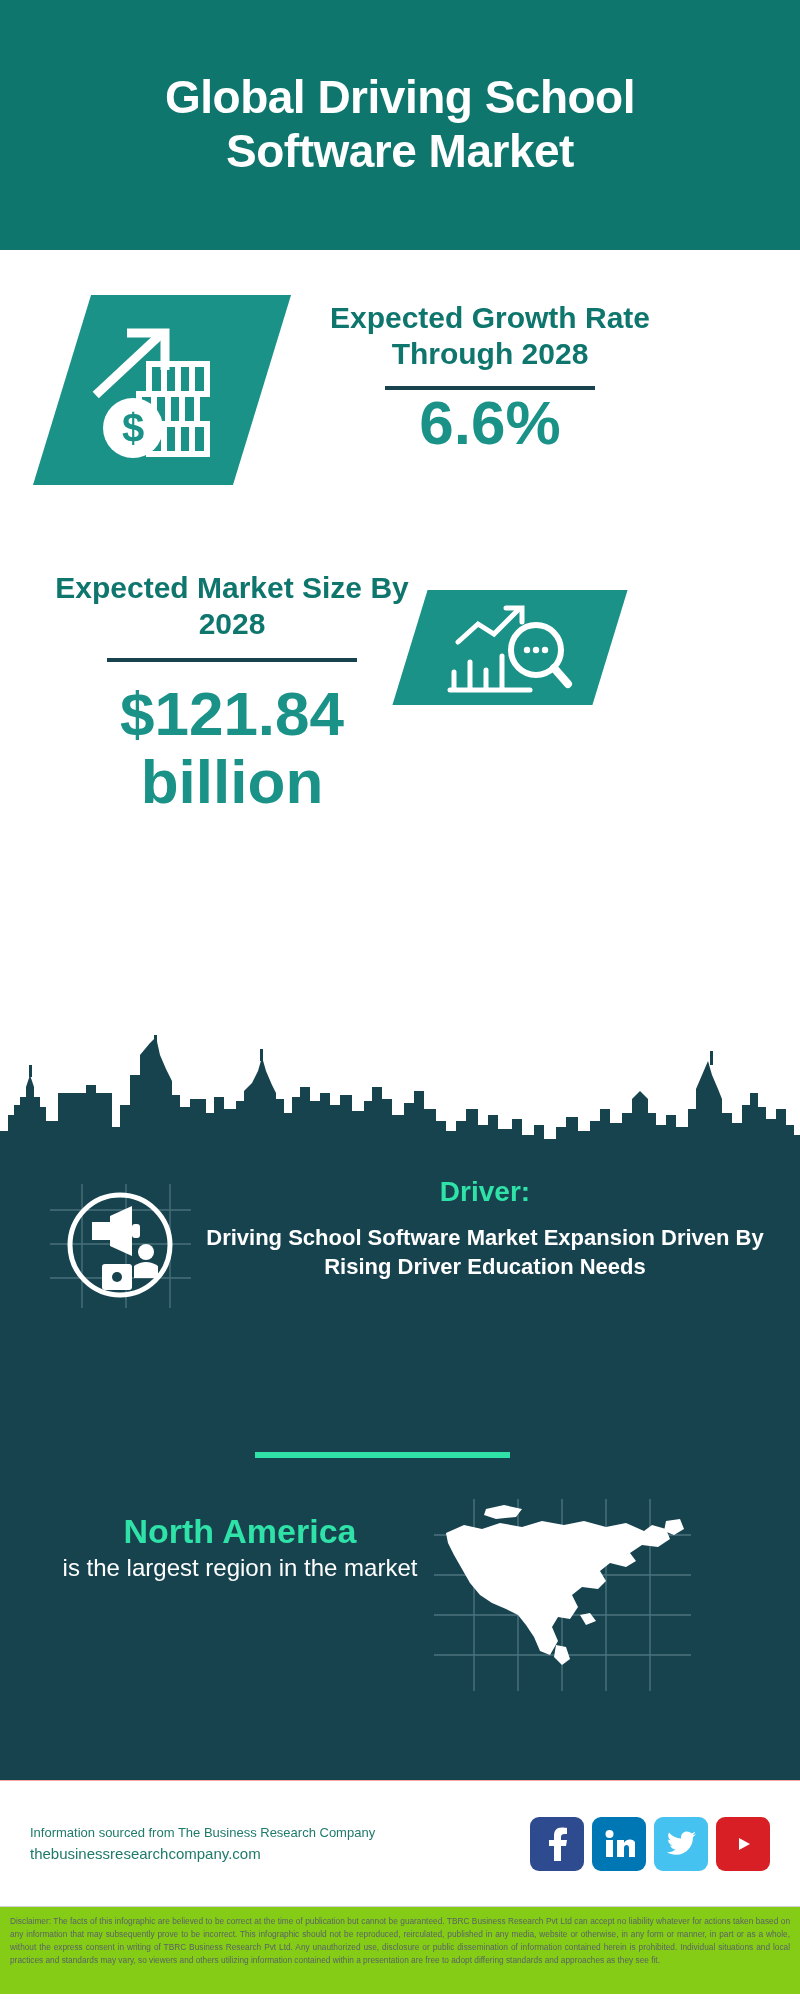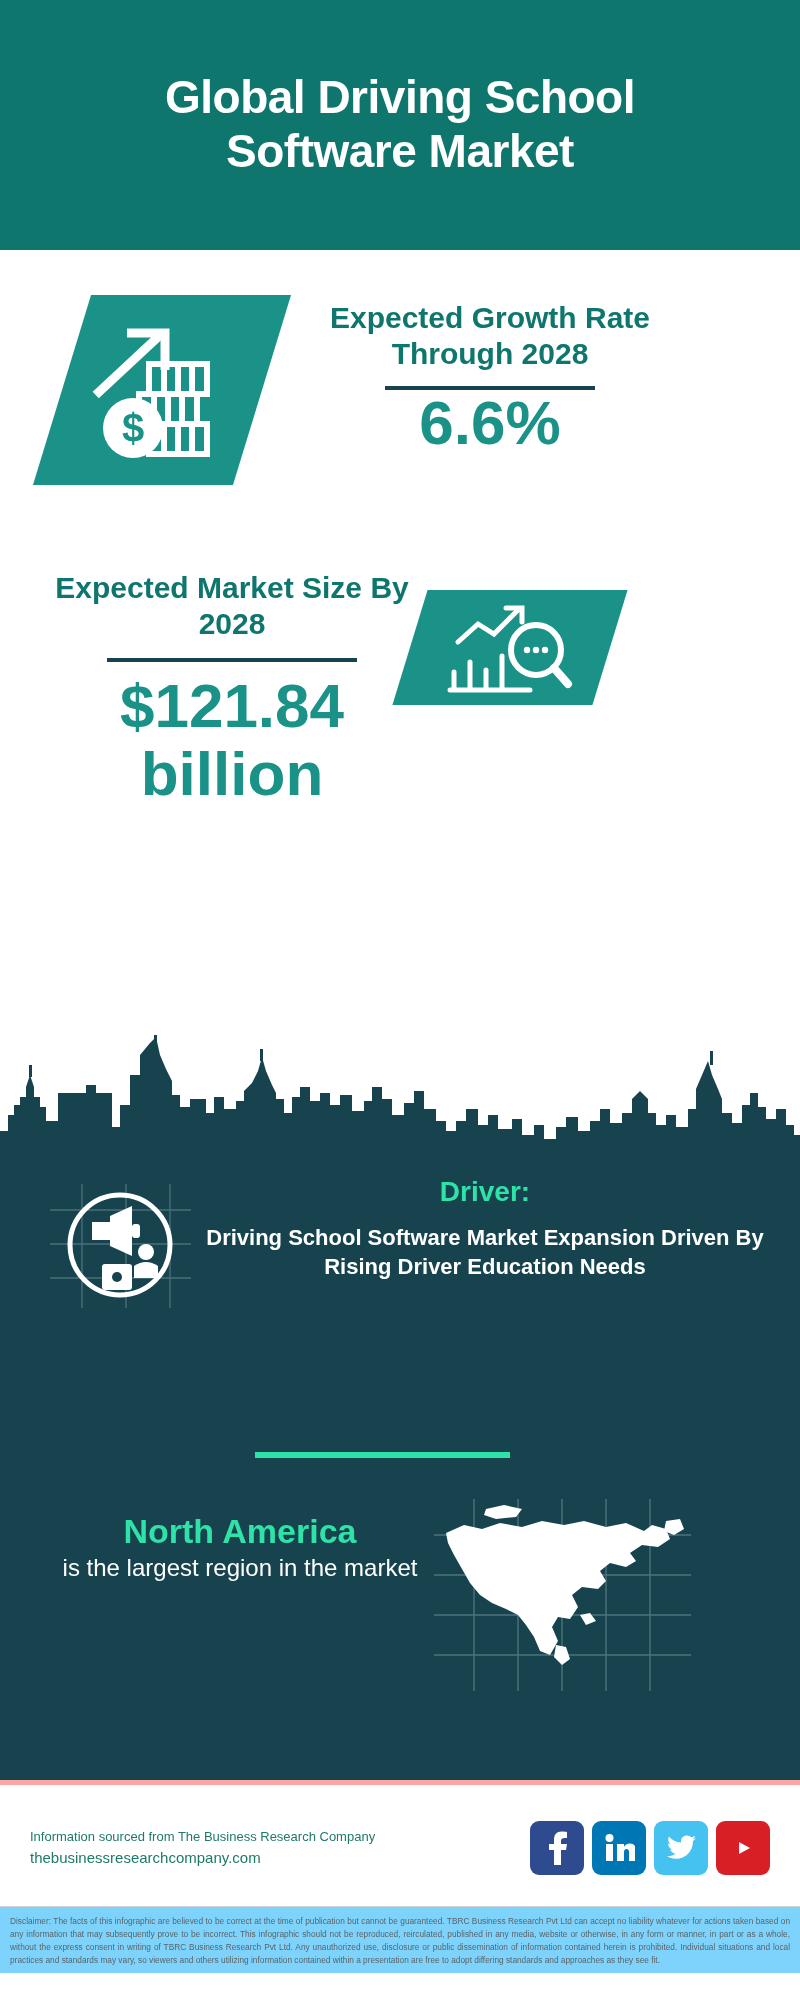--- a/index.html
+++ b/index.html
@@ -63,21 +63,21 @@
     color:#1a9288; font-size:62px; font-weight:bold; line-height:1.08;
     margin-top:0;
   }
 
   
   .size-text {
     position:absolute; left:52px; top:570px; width:360px; text-align:center;
   }
   .rule-dark2 { width:250px; height:4px; background:#17434f; margin:16px auto 0 auto; }
   .size-value {
-    color:#1a9288; font-size:62px; font-weight:bold; line-height:1.1; margin-top:10px;
+    color:#1a9288; font-size:62px; font-weight:bold; line-height:1.1; margin-top:18px;
   }
   .size-icon { left:410px; top:590px; width:200px; height:115px; }
 
   
   .skyline {
     position:absolute; left:0; top:1035px; width:800px; height:130px;
   }
 
   
   .dark-body {
@@ -116,21 +116,21 @@
     color:#ffffff; font-size:24px; font-weight:normal; line-height:1.25;
   }
   .map-wrap {
     position:absolute; left:430px; top:1495px; width:265px; height:200px;
   }
 
   
   .footer {
     position:absolute; left:0; top:1780px; width:800px; height:125px;
     background:#ffffff;
-    border-top:5px solid #fca5a5;
+    border-top:1px solid #fca5a5;
   }
   .footer-inner {
     position:absolute; left:30px; top:20px; width:740px; height:86px;
     display:flex; align-items:center; justify-content:space-between;
   }
   .footer-left { width:430px; }
   .footer-line1 {
     color:#1e7a6a; font-size:13px; line-height:1.5;
   }
   .footer-line2 {
@@ -138,22 +138,22 @@
   }
   .socials { display:flex; gap:8px; align-items:center; }
   .sq {
     width:54px; height:54px; border-radius:9px;
     display:flex; align-items:center; justify-content:center;
     color:#fff; font-weight:bold;
   }
 
   
   .disclaimer {
-    position:absolute; left:0; top:1906px; width:800px; height:67px;
-    background:#7dd3fc;
+    position:absolute; left:0; top:1906px; width:800px; height:88px;
+    background:#84cc16;
     border-top:1px solid #cfd3d4;
     padding:8px 10px 0 10px;
   }
   .disclaimer p {
     color:#5c6366; font-size:8.3px; line-height:1.55; text-align:justify;
     font-family:"Liberation Sans", sans-serif;
   }
 </style>
 </head>
 <body>

